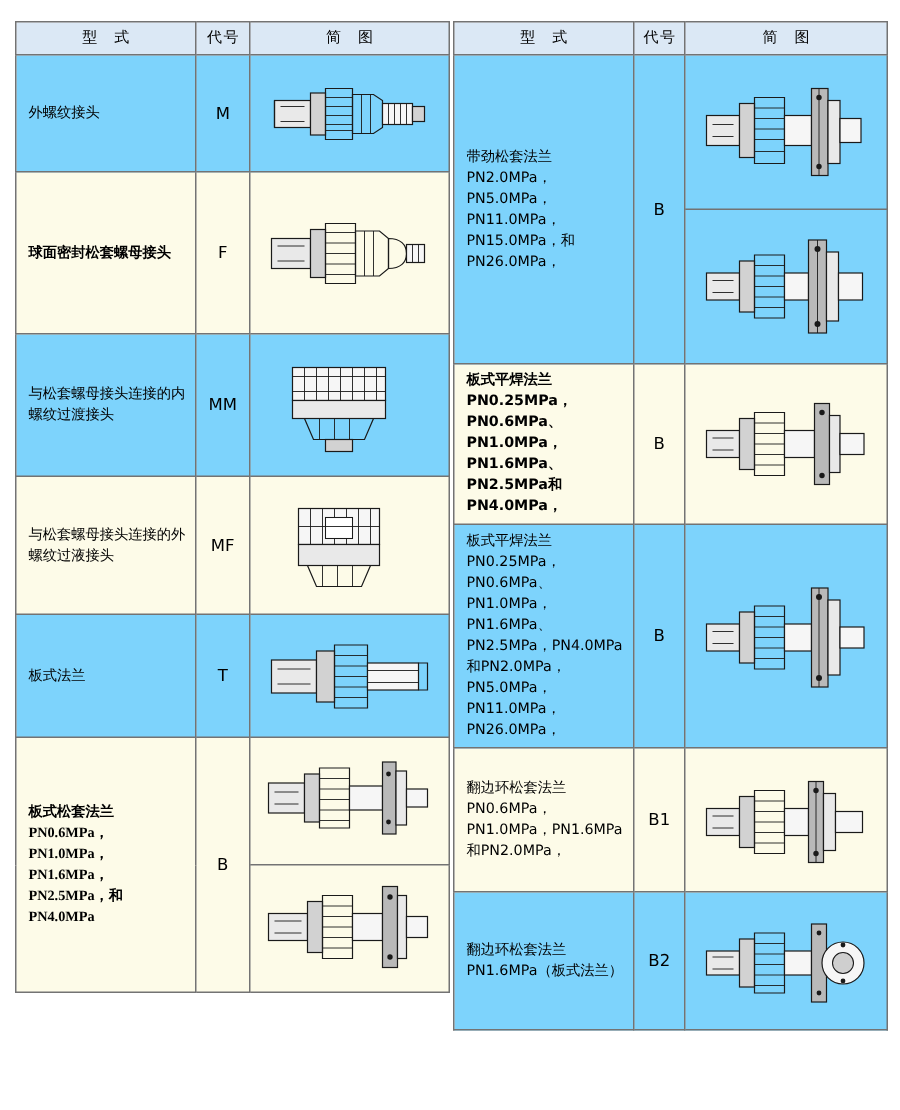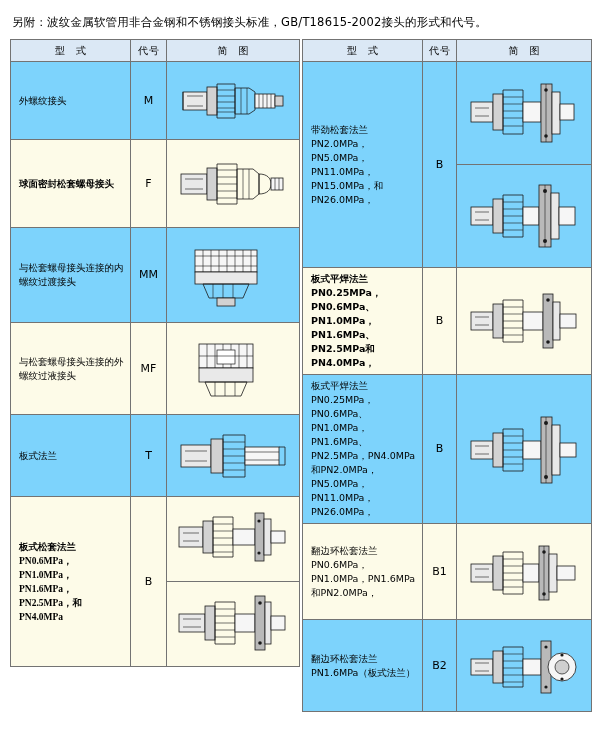--- a/index.html
+++ b/index.html
@@ -85,21 +85,20 @@
   .fl { fill: #e9e9e9; stroke: #1a1a1a; stroke-width: 0.8; }
   .fl2 { fill: #d2d2d2; stroke: #1a1a1a; stroke-width: 0.8; }
   .fl3 { fill: #f6f6f6; stroke: #1a1a1a; stroke-width: 0.8; }
   .fdark { fill: #b9b9b9; stroke: #1a1a1a; stroke-width: 0.8; }
 </style>
 </head>
 <body>
 
 <div class="page">
 
-  <div class="doc-title">另附：波纹金属软管用非合金钢和不锈钢接头标准，GB/T18615-2002接头的形式和代号。</div>
 
   <div class="tables">
 
     <table class="left">
       <colgroup>
         <col style="width:120px">
         <col style="width:36px">
         <col style="width:133px">
       </colgroup>
       <thead>
@@ -126,21 +125,21 @@
                 <path class="lnt" d="M68 18 L68 44 M74 18 L74 44"></path>
                 <rect x="82" y="24" width="20" height="14" class="fl3"></rect>
                 <path class="lnt" d="M86 24 L86 38 M90 24 L90 38 M94 24 L94 38 M98 24 L98 38"></path>
                 <rect x="102" y="26" width="8" height="10" class="fl2"></rect>
                 <path class="lnt" d="M14 26 L30 26 M14 36 L30 36"></path>
               </svg>
             </div>
           </td>
         </tr>
 
-        <tr style="height:88px">
+        <tr style="height:108px">
           <td class="label tint bold">球面密封松套螺母接头</td>
           <td class="code tint">F</td>
           <td class="fig tint">
             <div class="fig-wrap">
               <svg width="120" height="68" viewBox="0 0 120 68">
                 <rect x="8" y="24" width="26" height="20" class="fl"></rect>
                 <path class="lnt" d="M12 29 L30 29 M12 39 L30 39"></path>
                 <rect x="34" y="18" width="10" height="32" class="fl2"></rect>
                 <path class="ln" d="M44 14 L64 14 L64 54 L44 54 Z" fill="#efefef"></path>
                 <path class="lnt" d="M44 20 L64 20 M44 27 L64 27 M44 34 L64 34 M44 41 L64 41 M44 48 L64 48"></path>

